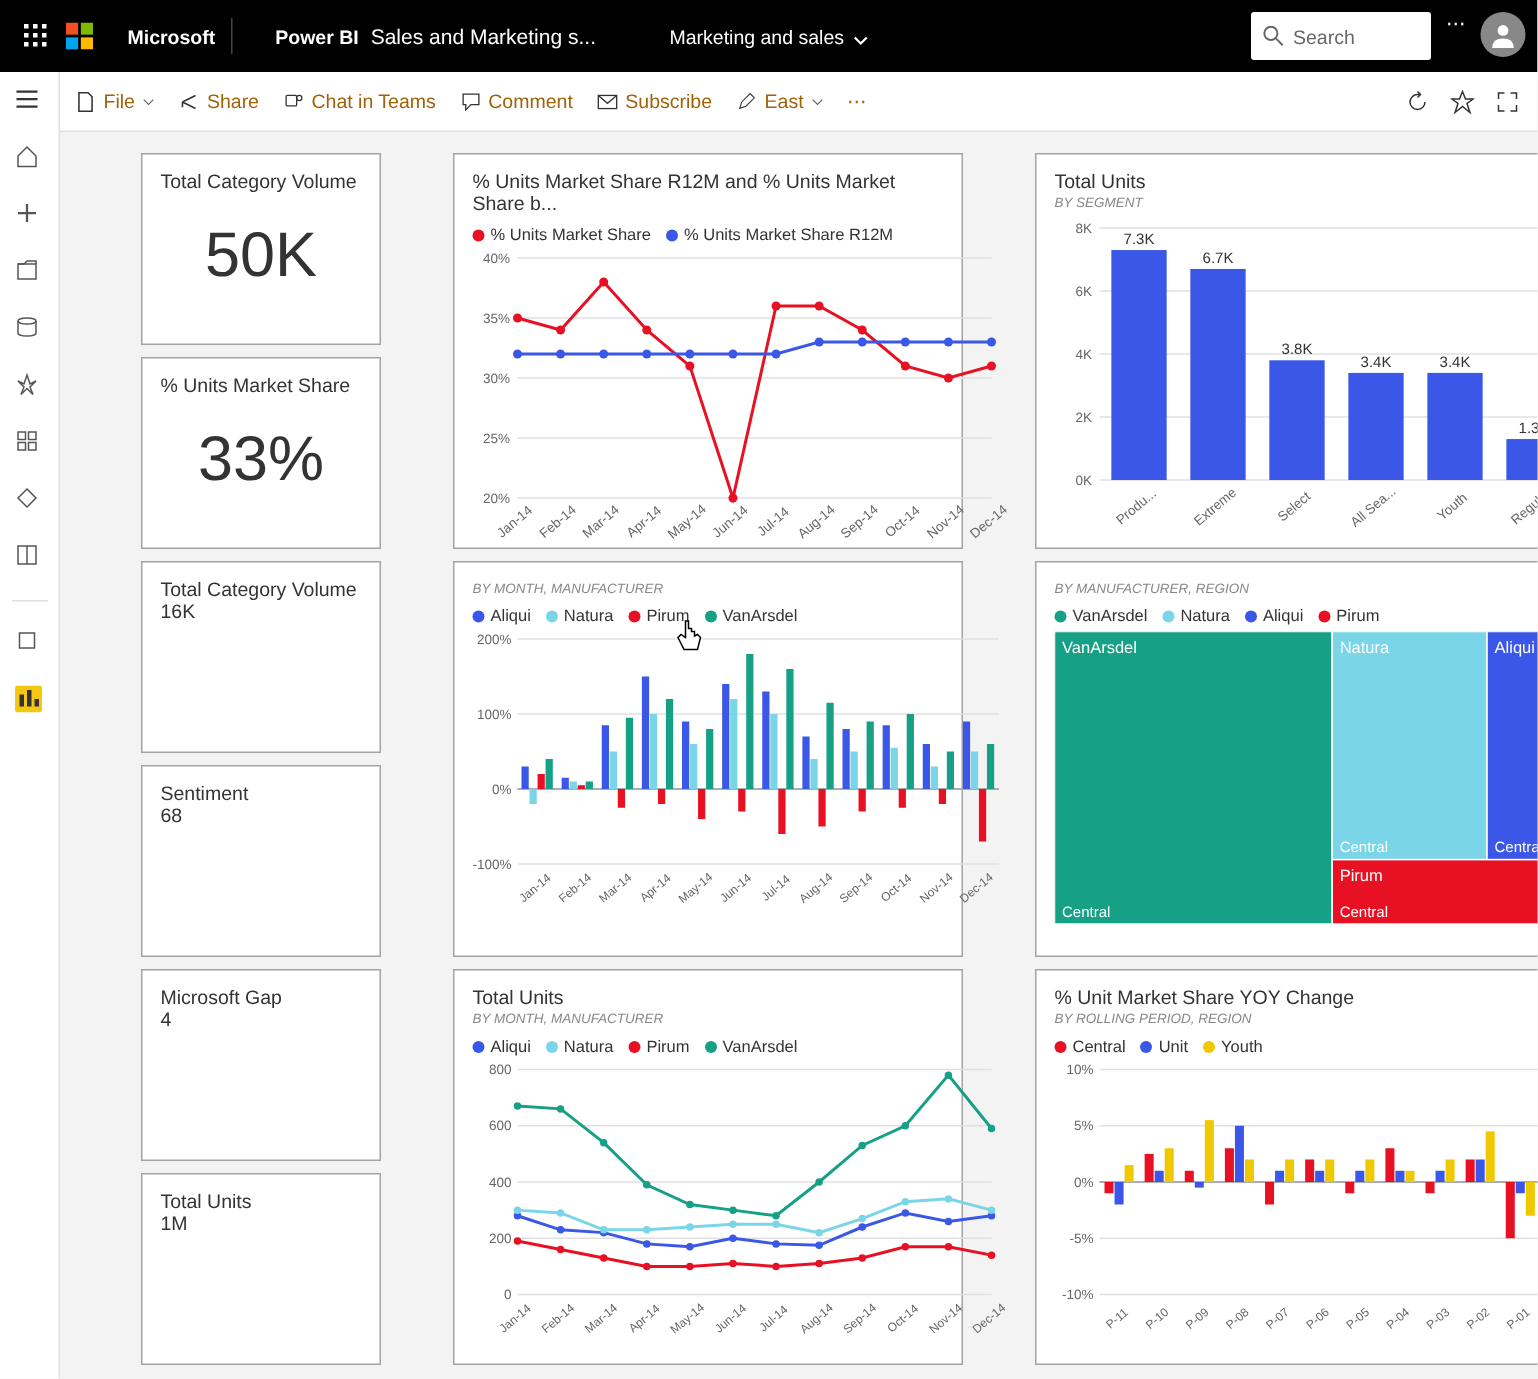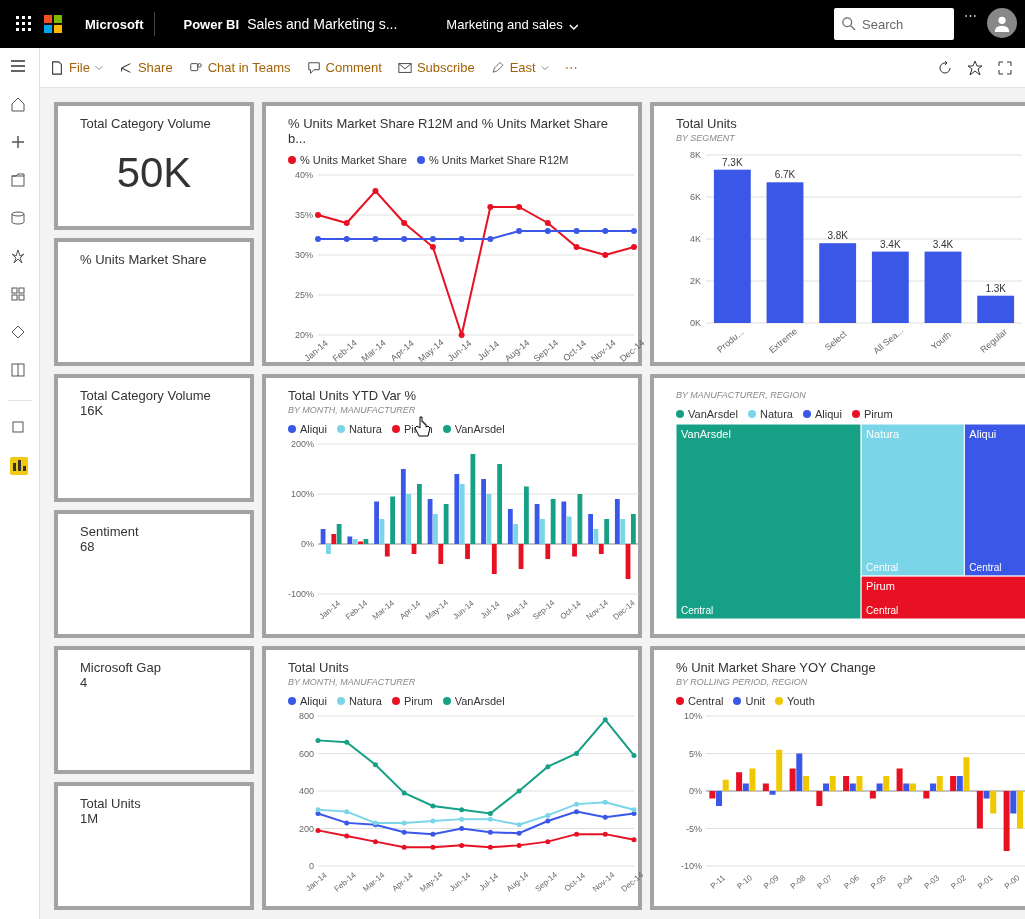--- a/index.html
+++ b/index.html
@@ -19,21 +19,21 @@
 .actionbar .item { display: flex; align-items: center; gap: 5px; color: #a16207; cursor: pointer; font-size: 13px; }
 .actionbar .right { margin-left: auto; display: flex; gap: 14px; }
 .leftnav { position: absolute; top: 48px; left: 0; width: 40px; bottom: 0; background: #fff; border-right: 1px solid #e0e0e0; display: flex; flex-direction: column; align-items: center; padding-top: 10px; gap: 18px; }
 .leftnav .nav-icon { width: 20px; height: 20px; cursor: pointer; color: #555; }
 .leftnav .hr { width: 24px; height: 1px; background: #e0e0e0; }
 .content { margin-left: 40px; padding: 14px; }
 .ask-row { margin: 0 0 10px 4px; }
 .ask { display: inline-flex; align-items: center; gap: 6px; border-bottom: 1px solid #888; padding: 4px 2px; color: #555; min-width: 230px; }
 .grid { display: grid; grid-template-columns: 200px 380px 380px; gap: 8px; }
 .col { display: flex; flex-direction: column; gap: 8px; }
-.tile { background: #fff; border: 4px solid #a3a3a3; padding: 10px 22px; position: relative; }
+.tile { background: #fff; border: 1px solid #a3a3a3; padding: 10px 12px; position: relative; margin-left: 40px; }
 .tile .title { font-size: 13px; color: #333; font-weight: 400; }
 .tile .sub { font-size: 9px; color: #888; text-transform: uppercase; margin-top: 2px; font-style: italic; }
 .kpi { height: 128px; }
 .kpi .big { font-size: 42px; font-weight: 300; text-align: center; margin-top: 18px; color: #333; }
 .kpi-s { height: 128px; }
 .chart-tall { height: 264px; }
 .legend { display: flex; flex-wrap: wrap; gap: 10px; margin: 8px 0 4px; font-size: 11px; }
 .legend .item { display: flex; align-items: center; gap: 4px; }
 .dot { width: 8px; height: 8px; border-radius: 50%; }
 .tick { stroke: #e0e0e0; stroke-width: 1; }
@@ -234,20 +234,21 @@
 
   <div class="grid">
 
     <div class="col">
       <div class="tile kpi">
         <div class="title">Total Category Volume</div>
         <div class="big">50K</div>
       </div>
       <div class="tile kpi">
         <div class="title">% Units Market Share</div>
+        <div class="big">33%</div>
       </div>
       <div class="tile kpi-s">
         <div class="title">Total Category Volume</div>
         <div class="big">16K</div>
       </div>
       <div class="tile kpi-s">
         <div class="title">Sentiment</div>
         <div class="big">68</div>
       </div>
       <div class="tile kpi-s">
@@ -320,21 +321,20 @@
             <circle cx="202.36363636363637" cy="69" r="3" fill="#3a57e8"></circle>
             <circle cx="231.0909090909091" cy="61" r="3" fill="#3a57e8"></circle>
             <circle cx="259.8181818181818" cy="61" r="3" fill="#3a57e8"></circle>
             <circle cx="288.54545454545456" cy="61" r="3" fill="#3a57e8"></circle>
             <circle cx="317.27272727272725" cy="61" r="3" fill="#3a57e8"></circle>
             <circle cx="346" cy="61" r="3" fill="#3a57e8"></circle>
           </svg>
       </div>
 
       <div class="tile chart-tall">
-        <div class="title">Total Units YTD Var %</div>
         <div class="sub">BY MONTH, MANUFACTURER</div>
         <div class="legend" id="leg-ytdvar">
             <div class="item">
               <span class="dot" style="background: rgb(58, 87, 232);"></span>
               <span>Aliqui</span>
             </div>
             <div class="item">
               <span class="dot" style="background: rgb(123, 213, 232);"></span>
               <span>Natura</span>
             </div>

